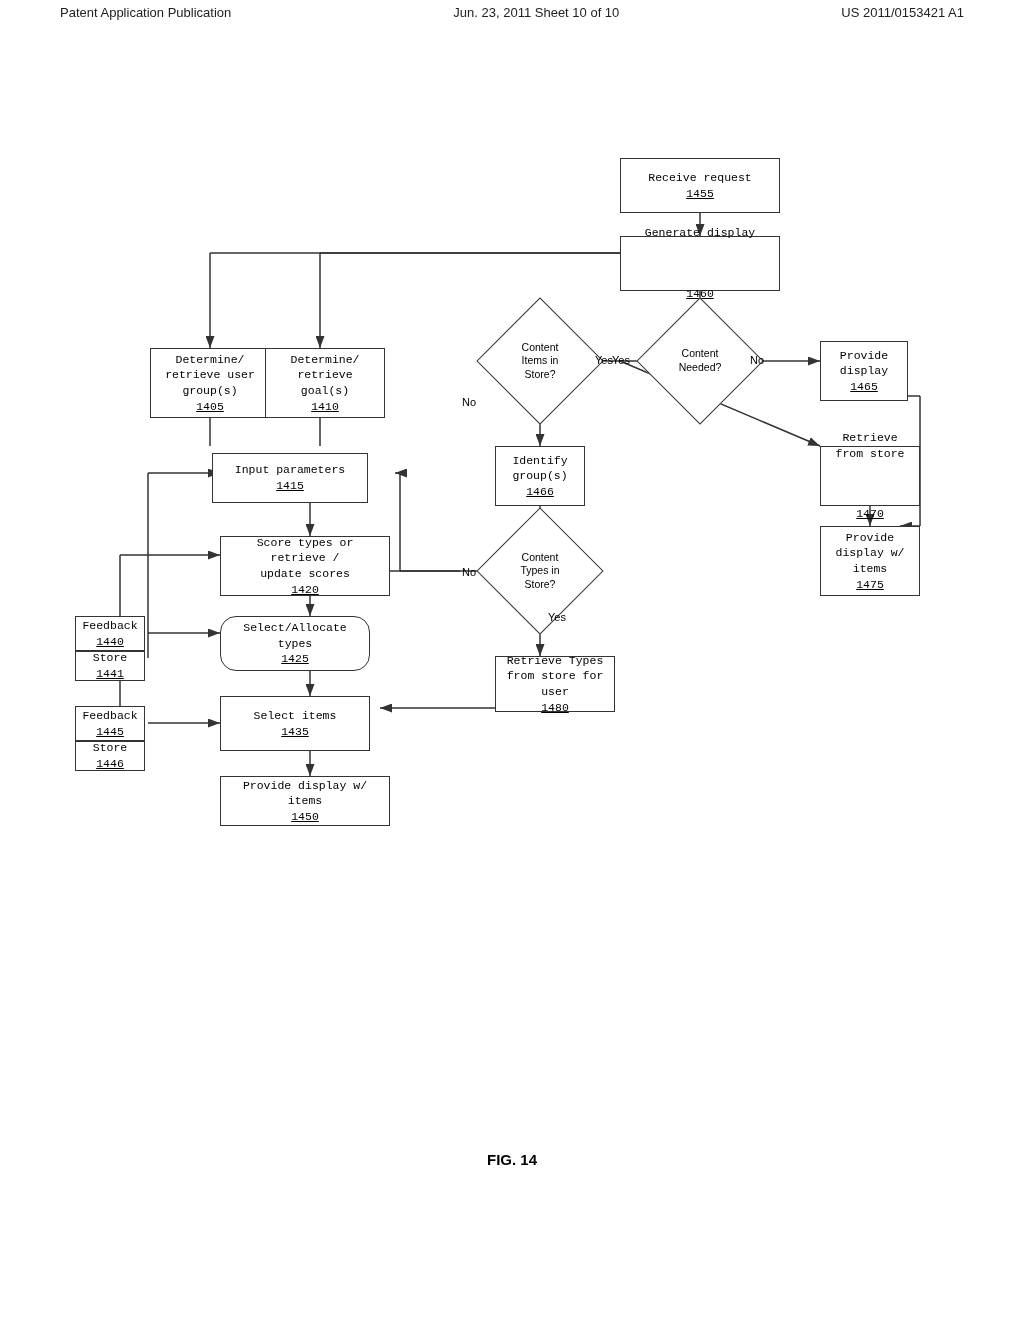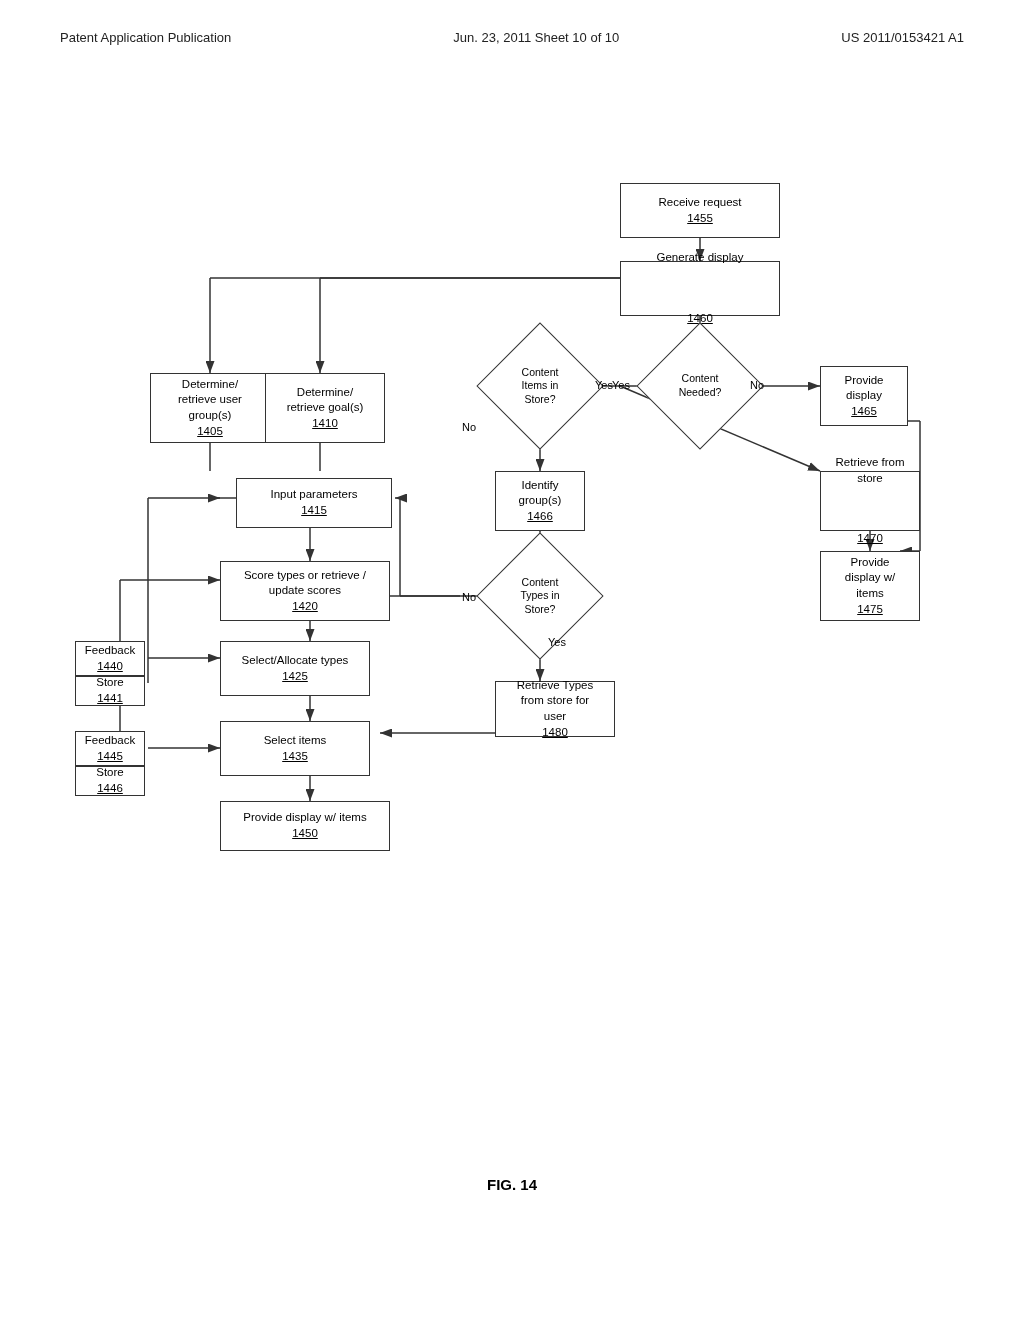--- a/index.html
+++ b/index.html
@@ -9,21 +9,21 @@
       width: 1024px;
       min-height: 1320px;
       position: relative;
       overflow: hidden;
     }
 
     .page-header {
       display: flex;
       justify-content: space-between;
       align-items: center;
-      padding: 30px 60px 8px 60px;
+      padding: 5px 60px 8px 60px;
       font-size: 13px;
       color: #222;
       border-bottom: none;
     }
 
     .diagram-area {
       position: relative;
       width: 100%;
       height: 1150px;
       margin-top: 30px;
@@ -35,20 +35,21 @@
       border: 1.5px solid #333;
       background: #fff;
       text-align: center;
       font-size: 11.5px;
       line-height: 1.35;
       display: flex;
       flex-direction: column;
       align-items: center;
       justify-content: center;
       padding: 12px 6px;
+      font-family: Liberation Mono, monospace;
     }
 
     .box .label {
       font-size: 11.5px;
     }
 
     .box .num {
       text-decoration: underline;
       font-size: 11.5px;
     }
@@ -264,31 +265,31 @@
   <div class="box" style="left:150px; top:290px; width:120px; height:70px;">
     <span class="label">Determine/<br>retrieve user<br>group(s)</span>
     <span class="num">1405</span>
   </div>
 
   <div class="box" style="left:265px; top:290px; width:120px; height:70px;">
     <span class="label">Determine/<br>retrieve goal(s)</span>
     <span class="num">1410</span>
   </div>
 
-  <div class="box" style="left:236px; top:395px; width:156px; height:50px;">
+  <div class="box" style="left:212px; top:395px; width:156px; height:50px;">
     <span class="label">Input parameters</span>
     <span class="num">1415</span>
   </div>
 
   <div class="box" style="left:220px; top:478px; width:170px; height:60px;">
     <span class="label">Score types or retrieve /<br>update scores</span>
     <span class="num">1420</span>
   </div>
 
-  <div class="box" style="left:220px; top:558px; width:150px; height:55px;">
+  <div class="box" style="left:220px; top:558px; width:150px; height:55px;border-radius:16px;">
     <span class="label">Select/Allocate types</span>
     <span class="num">1425</span>
   </div>
 
   <div class="box" style="left:220px; top:638px; width:150px; height:55px;">
     <span class="label">Select items</span>
     <span class="num">1435</span>
   </div>
 
   <div class="box" style="left:220px; top:718px; width:170px; height:50px;">

